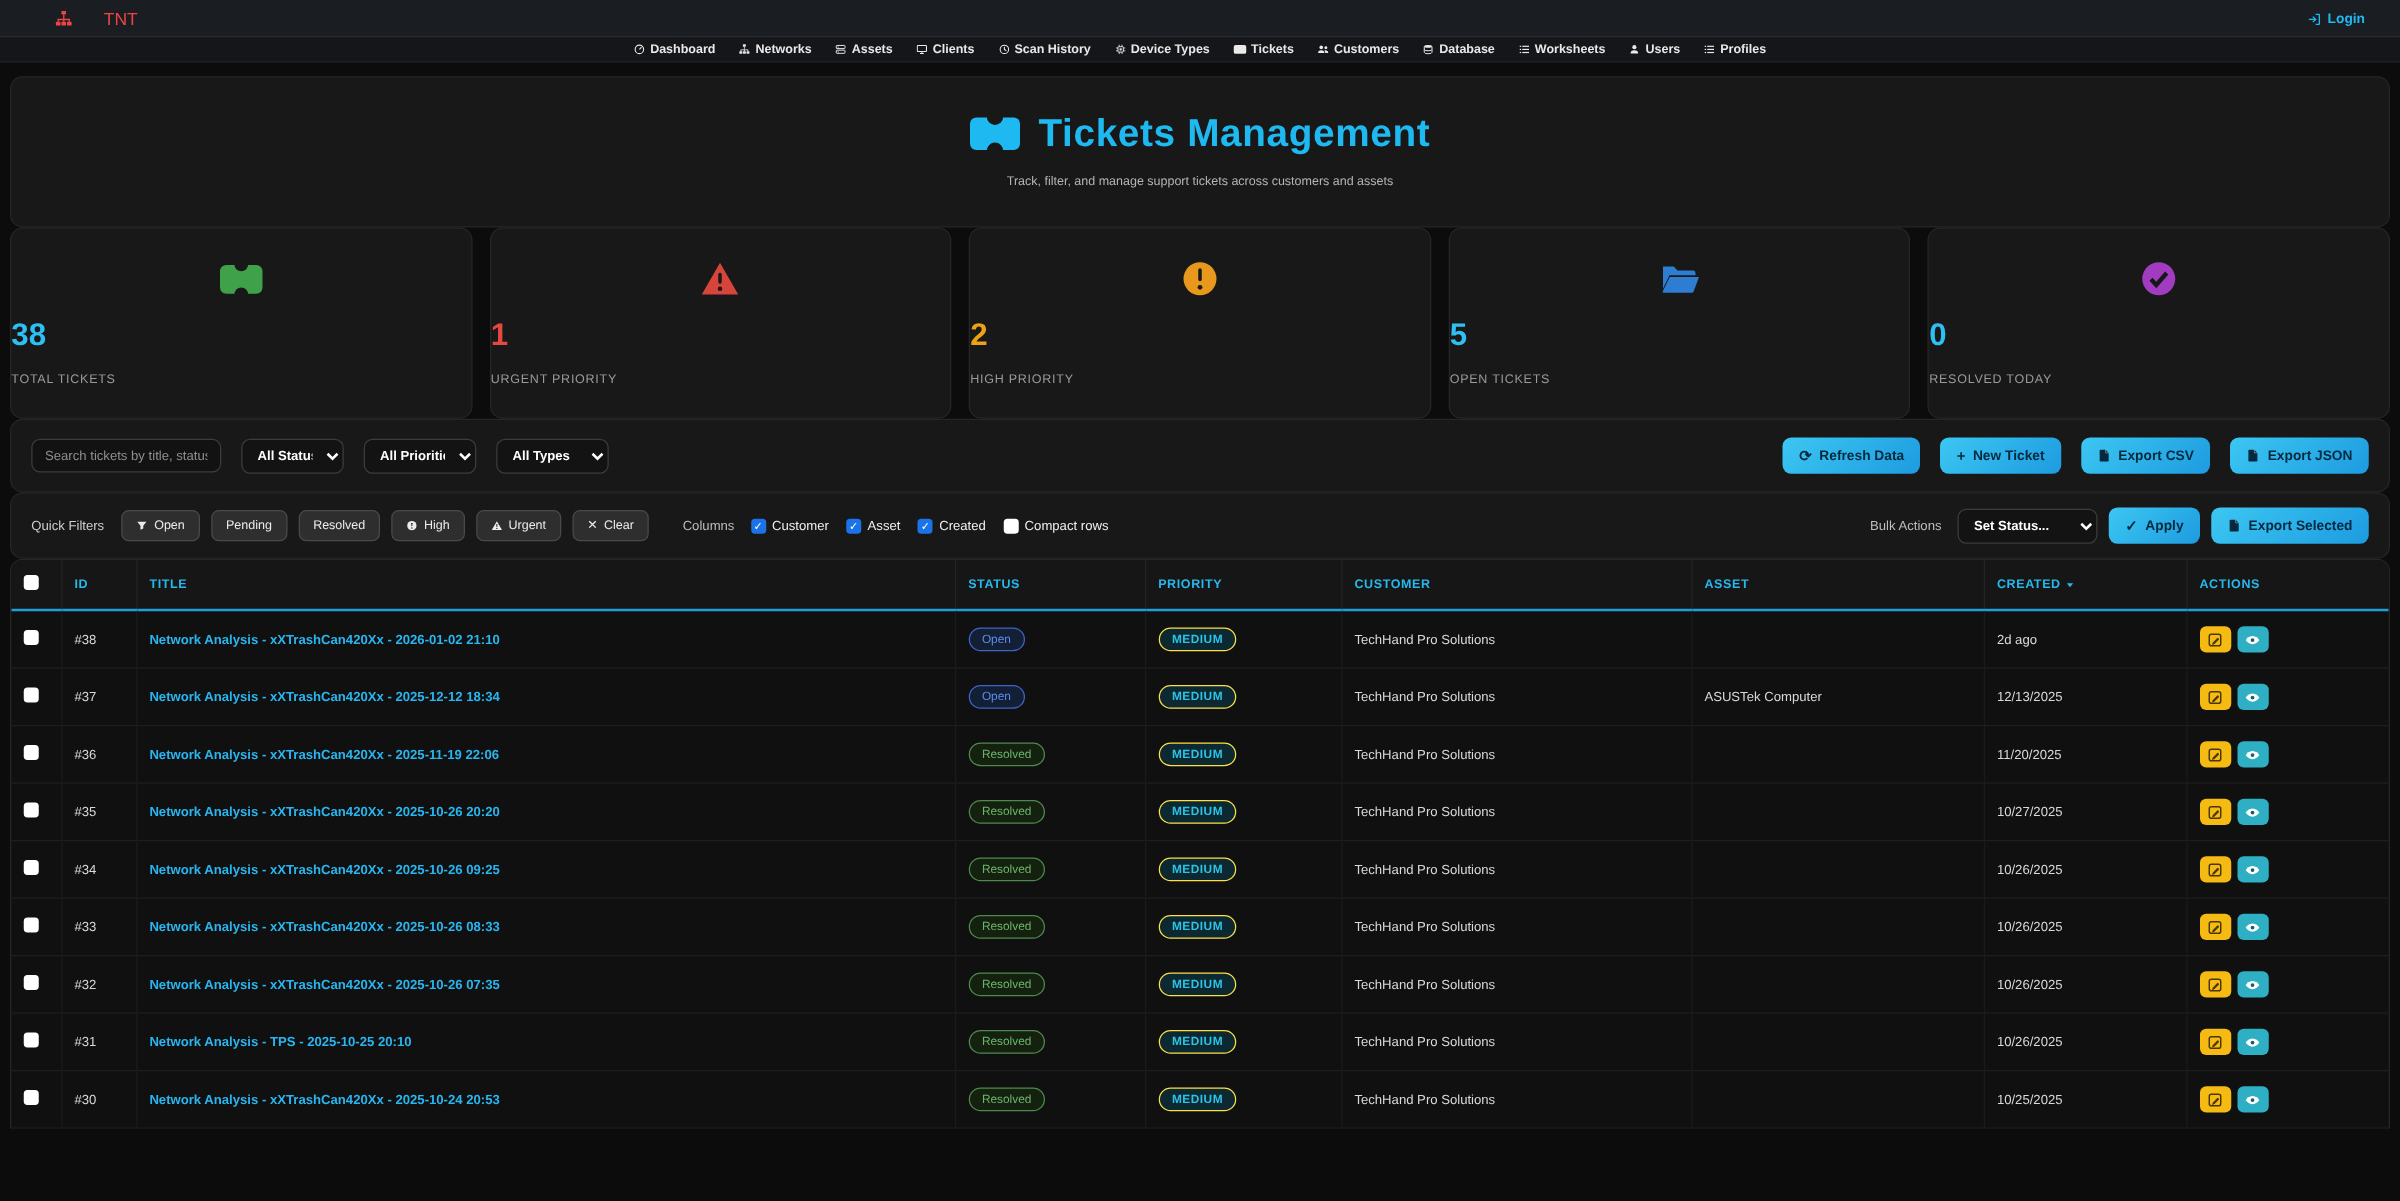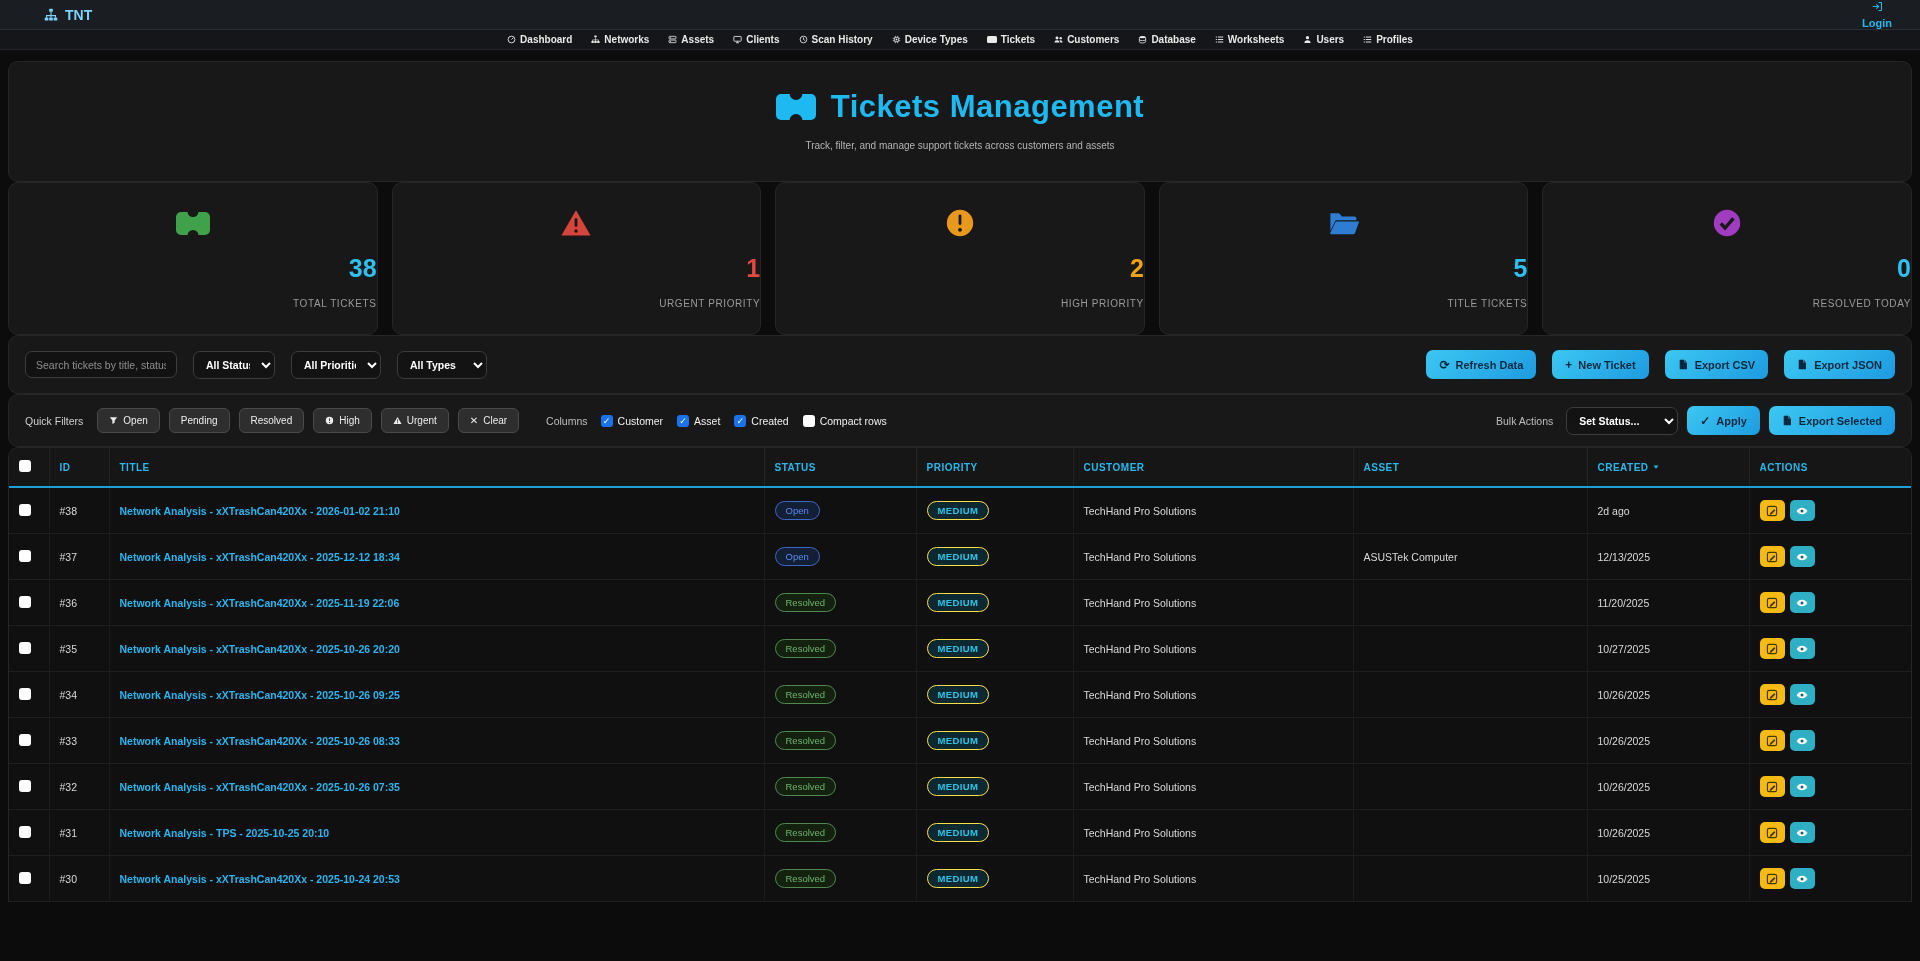--- a/index.html
+++ b/index.html
@@ -2,23 +2,23 @@
 <html><head>
 <meta charset="utf-8">
 <style>
   * { margin:0; padding:0; box-sizing:border-box; }
   html,body { width:1920px; height:961px; overflow:hidden; }
   body { background:#0c0c0c; font-family:"Liberation Sans", sans-serif; color:#e6e6e6; }
 
   
   .topbar { height:30px; background:#1a1d21; border-bottom:1px solid #2b3036;
             display:flex; align-items:center; justify-content:space-between; padding:0 28px 0 44px; }
-  .brand { display:flex; align-items:center; gap:7px; color:#7dd3fc; font-weight:bold; font-size:14px; cursor:pointer; }
+  .brand { display:flex; align-items:center; gap:25px; color:#ef4444; font-weight:normal; font-size:14px; cursor:pointer; }
   .brand .icw svg { width:14px; height:14px; }
-  .login-link { display:flex; align-items:center; gap:5px; color:#1fb9f2; font-size:11px; font-weight:bold; cursor:pointer; text-decoration:none;flex-direction:column; }
+  .login-link { display:flex; align-items:flex-end; gap:5px; color:#1fb9f2; font-size:11px; font-weight:bold; cursor:pointer; text-decoration:none; }
   .login-link svg { width:11px; height:11px; }
 
   
   .menubar { height:20px; background:#141619; border-bottom:1px solid #1f2327;
              display:flex; align-items:center; justify-content:center; gap:19px; }
   .nav-item { display:flex; align-items:center; gap:4px; color:#e9e9e9; font-size:10px; font-weight:bold; cursor:pointer; white-space:nowrap; }
   .nav-item .icw svg, .nav-item .ic { width:9px; height:9px; display:block; }
   .icw { display:inline-flex; align-items:center; }
 
   
@@ -37,21 +37,21 @@
       width:13px; height:13px; border-radius:50%; background:#181818; }
   .ticket-lg::before { top:-7px; } .ticket-lg::after { bottom:-7px; }
   .ticket-stat { width:34px; height:23px; background:#3fa24a; }
   .ticket-stat::before, .ticket-stat::after { content:""; position:absolute; left:50%; transform:translateX(-50%);
       width:11px; height:11px; border-radius:50%; background:#181818; }
   .ticket-stat::before { top:-6px; } .ticket-stat::after { bottom:-6px; }
   .ticket-xs { width:10px; height:7px; background:currentColor; border-radius:1.5px; }
 
   
   .stats { display:flex; gap:14px; }
-  .stat-card { flex:1; text-align:right; padding:23px 0 25px 0; cursor:default; }
+  .stat-card { flex:1; text-align:left; padding:23px 0 25px 0; cursor:default; }
   .stat-icon { height:34px; display:flex; align-items:center; justify-content:center; }
   .stat-icon svg { width:32px; height:32px; }
   .stat-value { font-size:25px; font-weight:bold; margin-top:14px; }
   .stat-label { margin-top:15px; font-size:10px; color:#9a9a9a; letter-spacing:0.6px; }
 
   
   .toolbar { display:flex; align-items:center; gap:16px; padding:14px 16px; }
   .search-input { width:152px; height:27px; background:#121212; border:1px solid #3c3c3c; border-radius:7px;
                   color:#dddddd; font-size:10.5px; padding:0 10px; font-family:"Liberation Sans",sans-serif; }
   .search-input::placeholder { color:#8f8f8f; }
@@ -364,21 +364,21 @@
       </div>
       <div class="card stat-card">
         <div class="stat-icon" style="color: rgb(45, 125, 210);">
           <span class="icw">
             <svg viewBox="0 0 16 16">
               <use href="#sym-folder" xlink:href="#sym-folder"></use>
             </svg>
           </span>
         </div>
         <div class="stat-value" style="color: rgb(46, 192, 242);">5</div>
-        <div class="stat-label">TITLE TICKETS</div>
+        <div class="stat-label">OPEN TICKETS</div>
       </div>
       <div class="card stat-card">
         <div class="stat-icon" style="color: rgb(161, 59, 191);">
           <span class="icw">
             <svg viewBox="0 0 16 16">
               <use href="#sym-circle-check" xlink:href="#sym-circle-check"></use>
             </svg>
           </span>
         </div>
         <div class="stat-value" style="color: rgb(46, 192, 242);">0</div>

